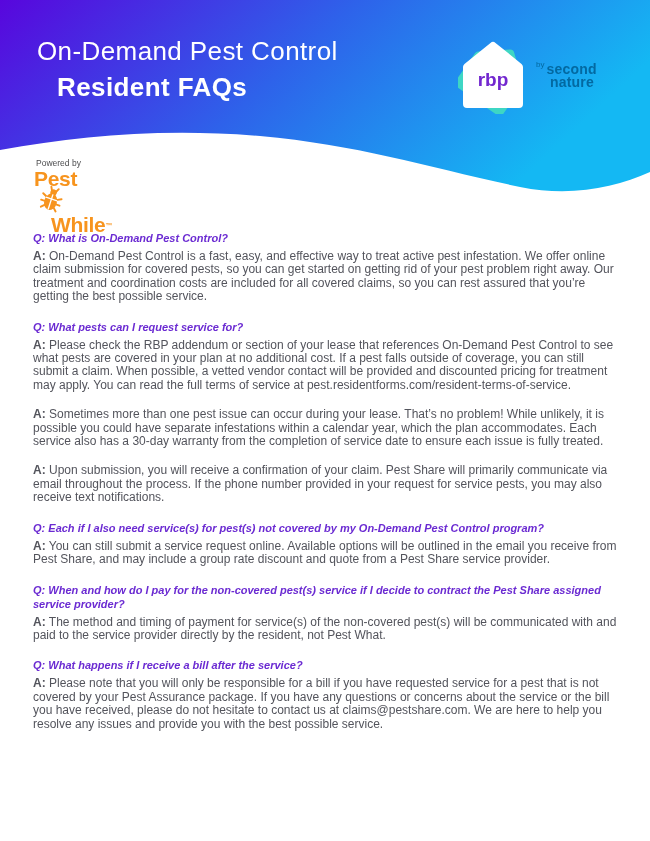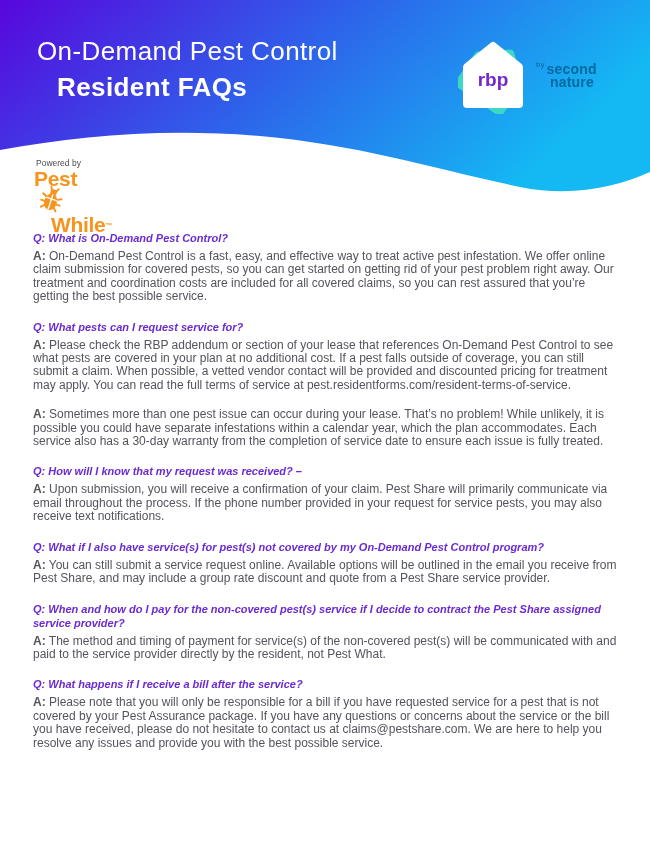--- a/index.html
+++ b/index.html
@@ -113,26 +113,25 @@
   </div>
 
   <div class="faq-item">
     <div class="faq-a"><span class="a-prefix">A:</span> <span>Sometimes more than one pest issue can occur during your lease. That’s no problem! While unlikely, it is possible you could have separate infestations within a calendar year, which the plan accommodates. Each service also has a 30-day warranty from the completion of service date to ensure each issue is fully treated.</span></div>
   </div>
 
   <div class="faq-item">
   </div>
 
   <div class="faq-item">
-    <div class="faq-q"><span class="q-prefix">Q:</span> <span>How will I know that my request was received? –</span></div>
     <div class="faq-a"><span class="a-prefix">A:</span> <span>Upon submission, you will receive a confirmation of your claim. Pest Share will primarily communicate via email throughout the process. If the phone number provided in your request for service pests, you may also receive text notifications.</span></div>
   </div>
 
   <div class="faq-item">
-    <div class="faq-q"><span class="q-prefix">Q:</span> <span>What if I also have service(s) for pest(s) not covered by my On-Demand Pest Control program?</span></div>
+    <div class="faq-q"><span class="q-prefix">Q:</span> <span>Each if I also need service(s) for pest(s) not covered by my On-Demand Pest Control program?</span></div>
     <div class="faq-a"><span class="a-prefix">A:</span> <span>You can still submit a service request online. Available options will be outlined in the email you receive from Pest Share, and may include a group rate discount and quote from a Pest Share service provider.</span></div>
   </div>
 
   <div class="faq-item">
     <div class="faq-q"><span class="q-prefix">Q:</span> <span>When and how do I pay for the non-covered pest(s) service if I decide to contract the Pest Share assigned service provider?</span></div>
     <div class="faq-a"><span class="a-prefix">A:</span> <span>The method and timing of payment for service(s) of the non-covered pest(s) will be communicated with and paid to the service provider directly by the resident, not Pest What.</span></div>
   </div>
 
   <div class="faq-item">
     <div class="faq-q"><span class="q-prefix">Q:</span> <span>What happens if I receive a bill after the service?</span></div>

